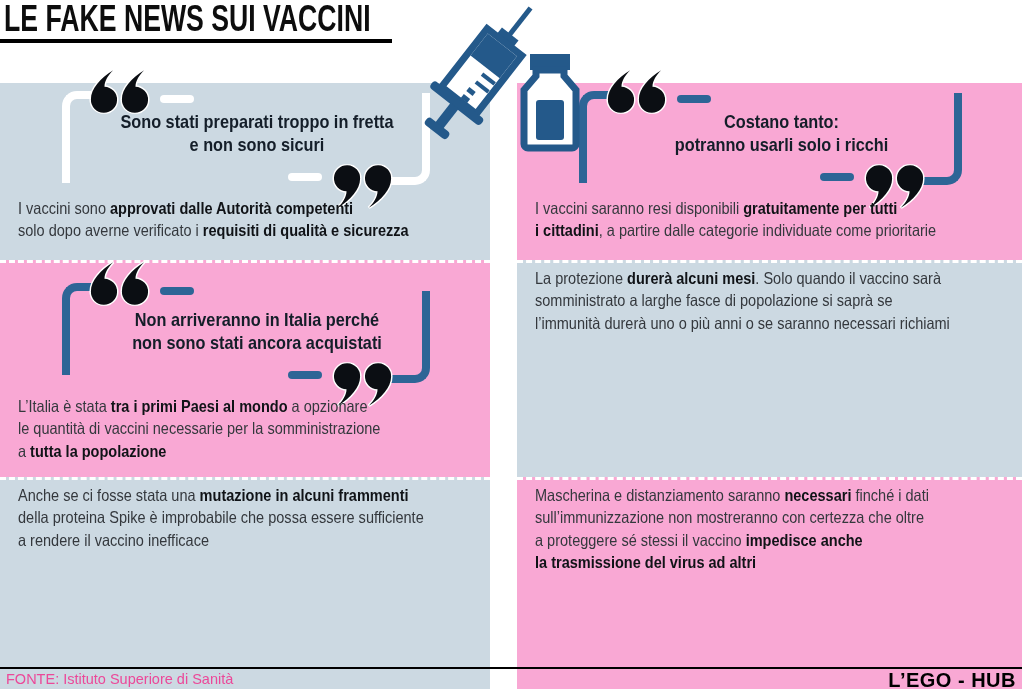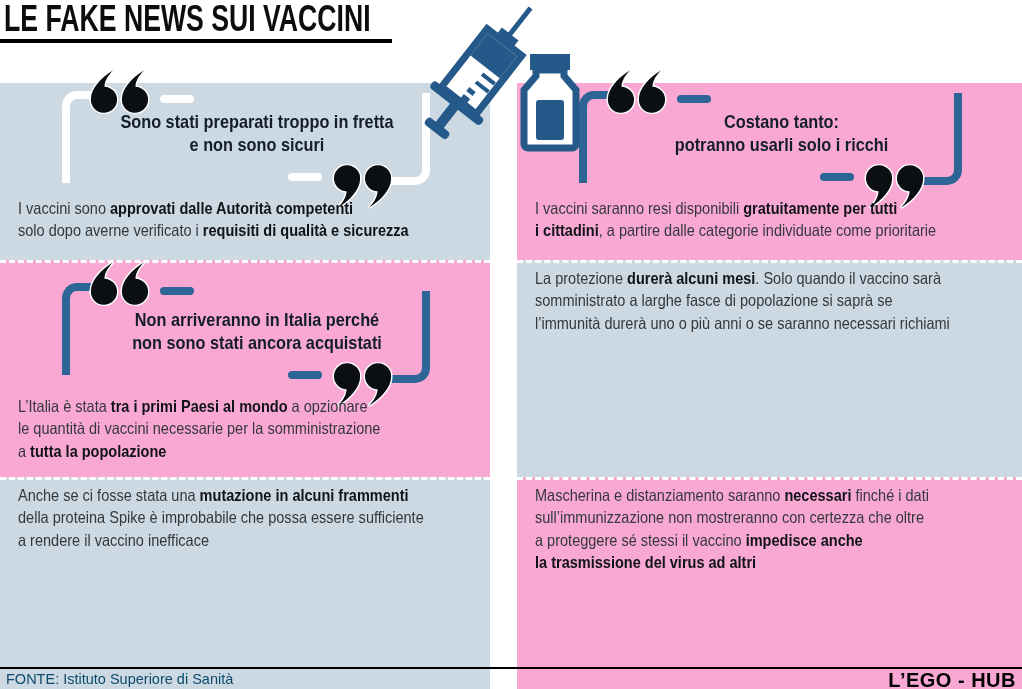--- a/index.html
+++ b/index.html
@@ -65,21 +65,21 @@
   .r2 .qmark.open { top:-2px; }
   .qmark.close { right:96px; bottom:-16px; }
 
   
   .hero-icons { position:absolute; left:412px; top:-10px; width:200px; height:170px; z-index:5; }
   .syringe { position:absolute; left:-4px; top:0; }
   .vial    { position:absolute; left:98px; top:62px; }
 
   
   .footer-rule { position:absolute; left:0; top:667px; width:1022px; height:2px; background:#000; z-index:4; }
-  .footer-source { position:absolute; left:6px; top:671px; font-size:14.5px; color:#0c4a6e; z-index:4; }
+  .footer-source { position:absolute; left:6px; top:671px; font-size:14.5px; color:#ec4899; z-index:4; }
   .footer-credit { position:absolute; right:6px; top:669px; font-size:20px; font-weight:bold;
                    letter-spacing:0.5px; color:#000; z-index:4; }
 </style>
 </head>
 <body>
 
 <div class="canvas">
 
   <svg width="0" height="0" style="position:absolute" aria-hidden="true">
     <defs>

